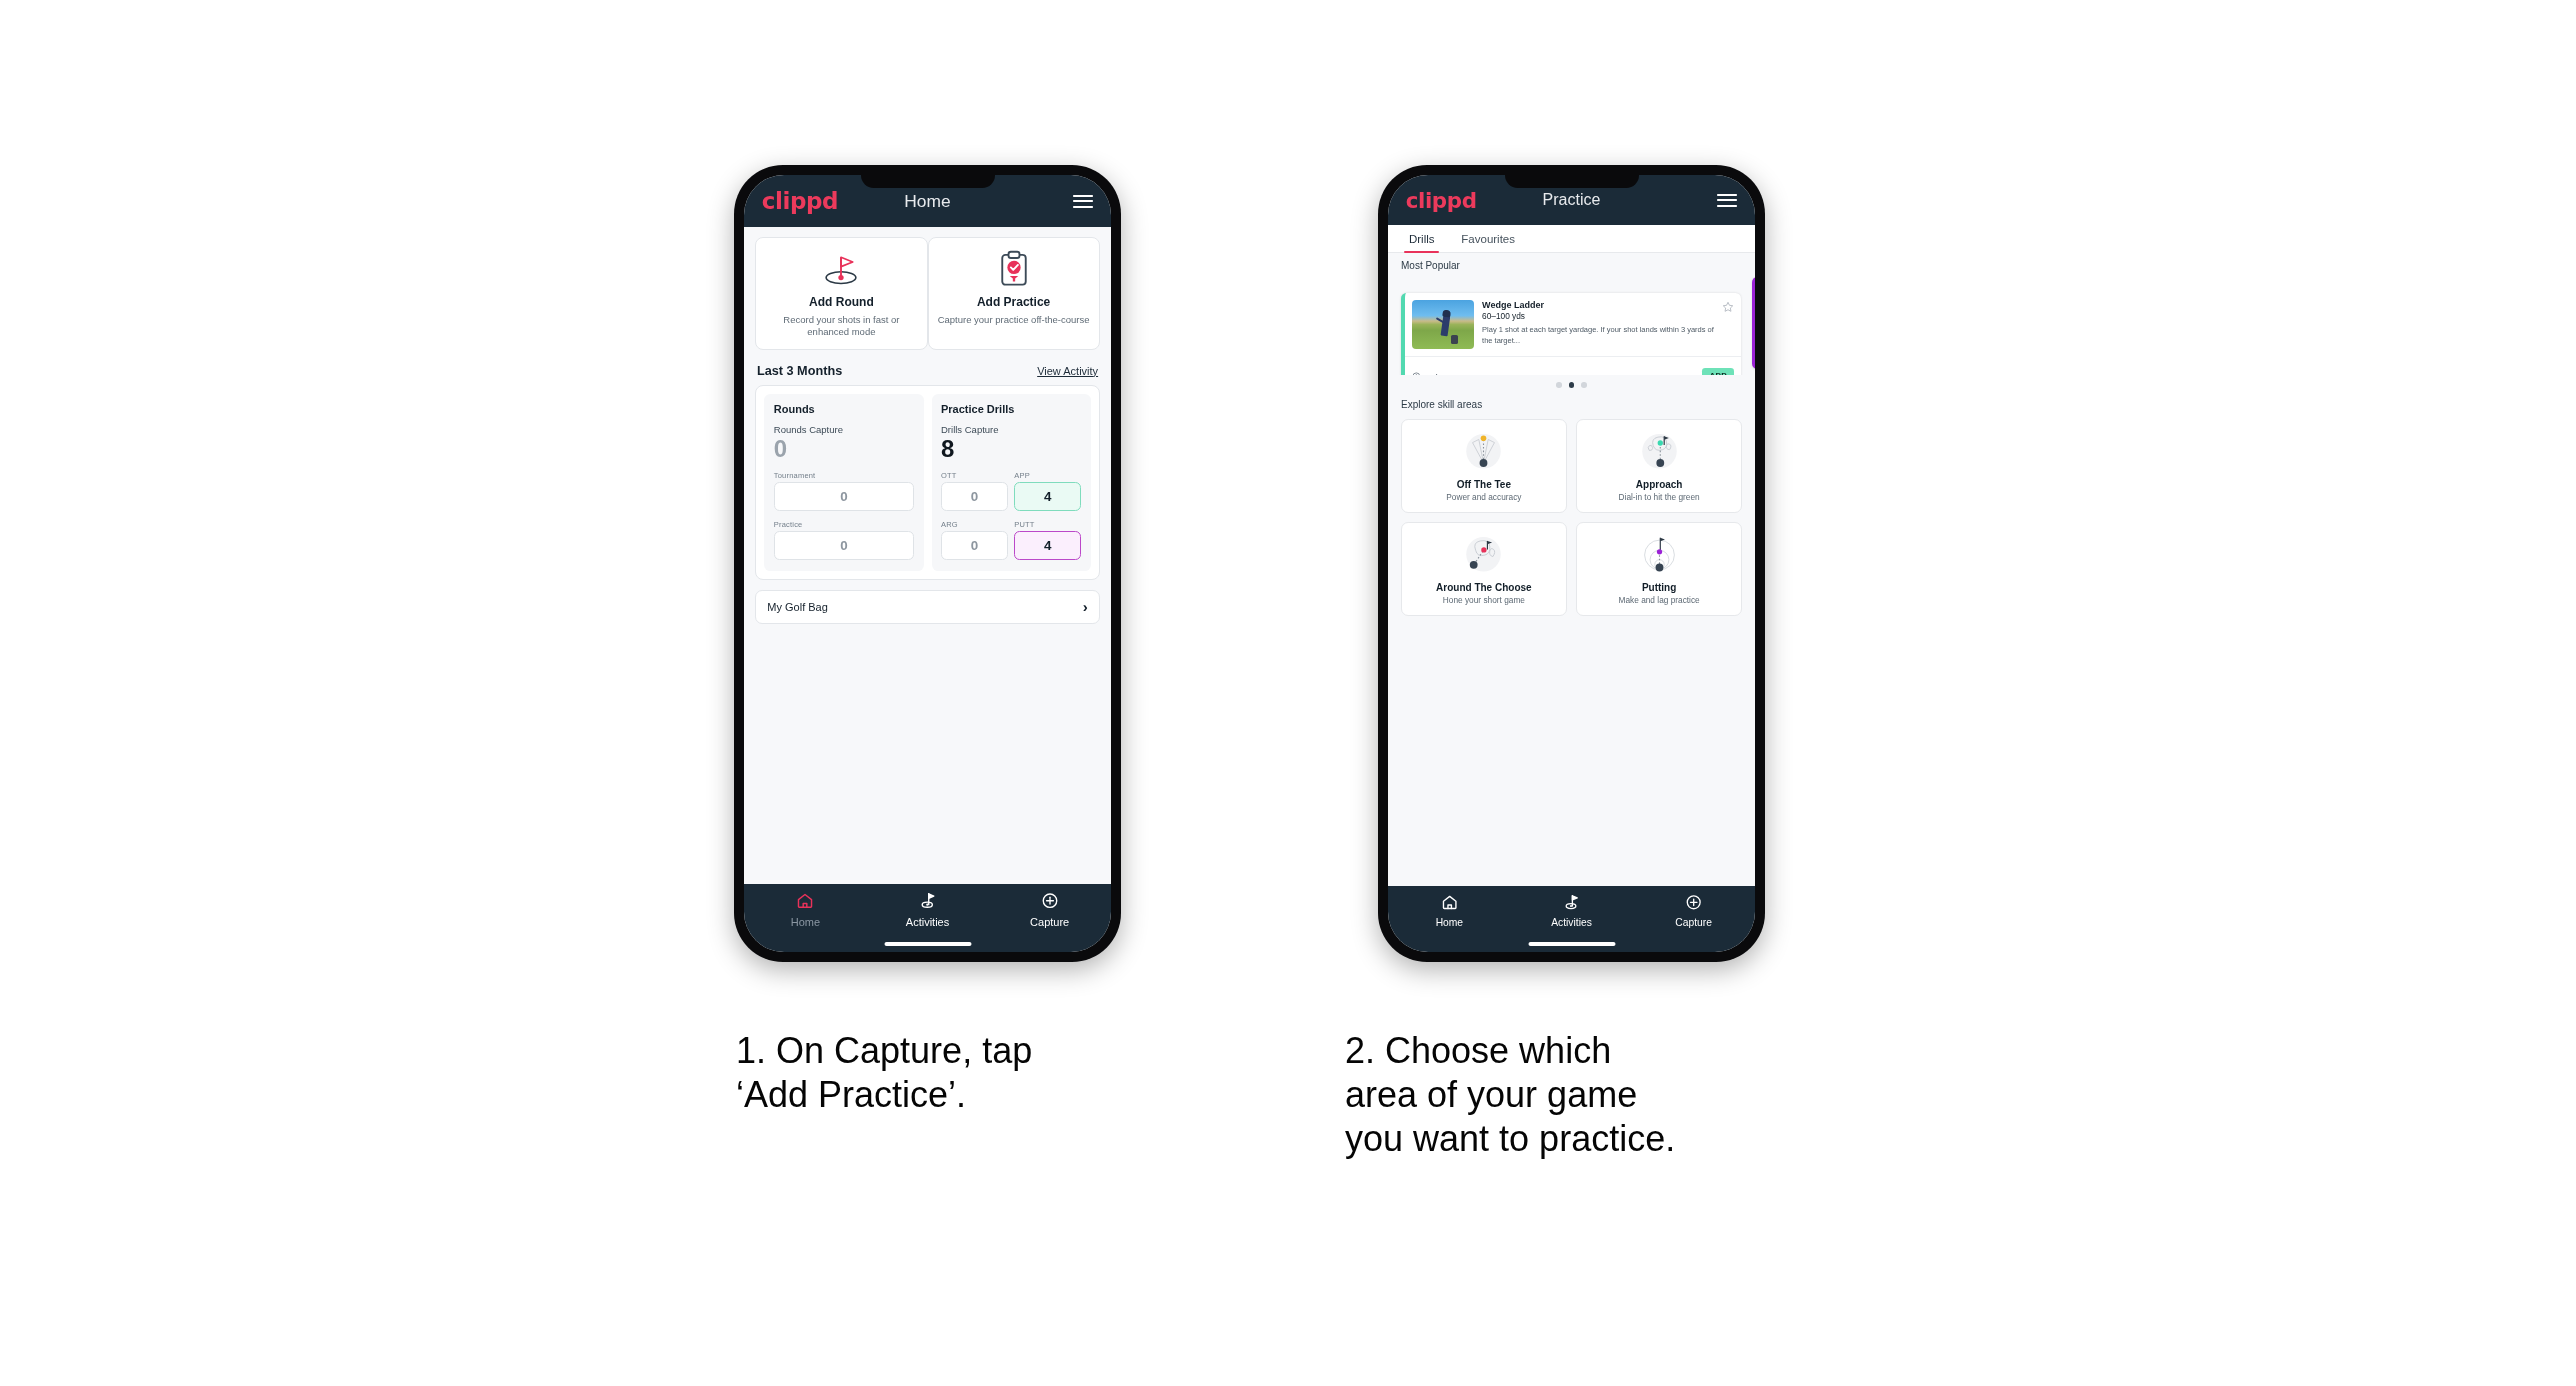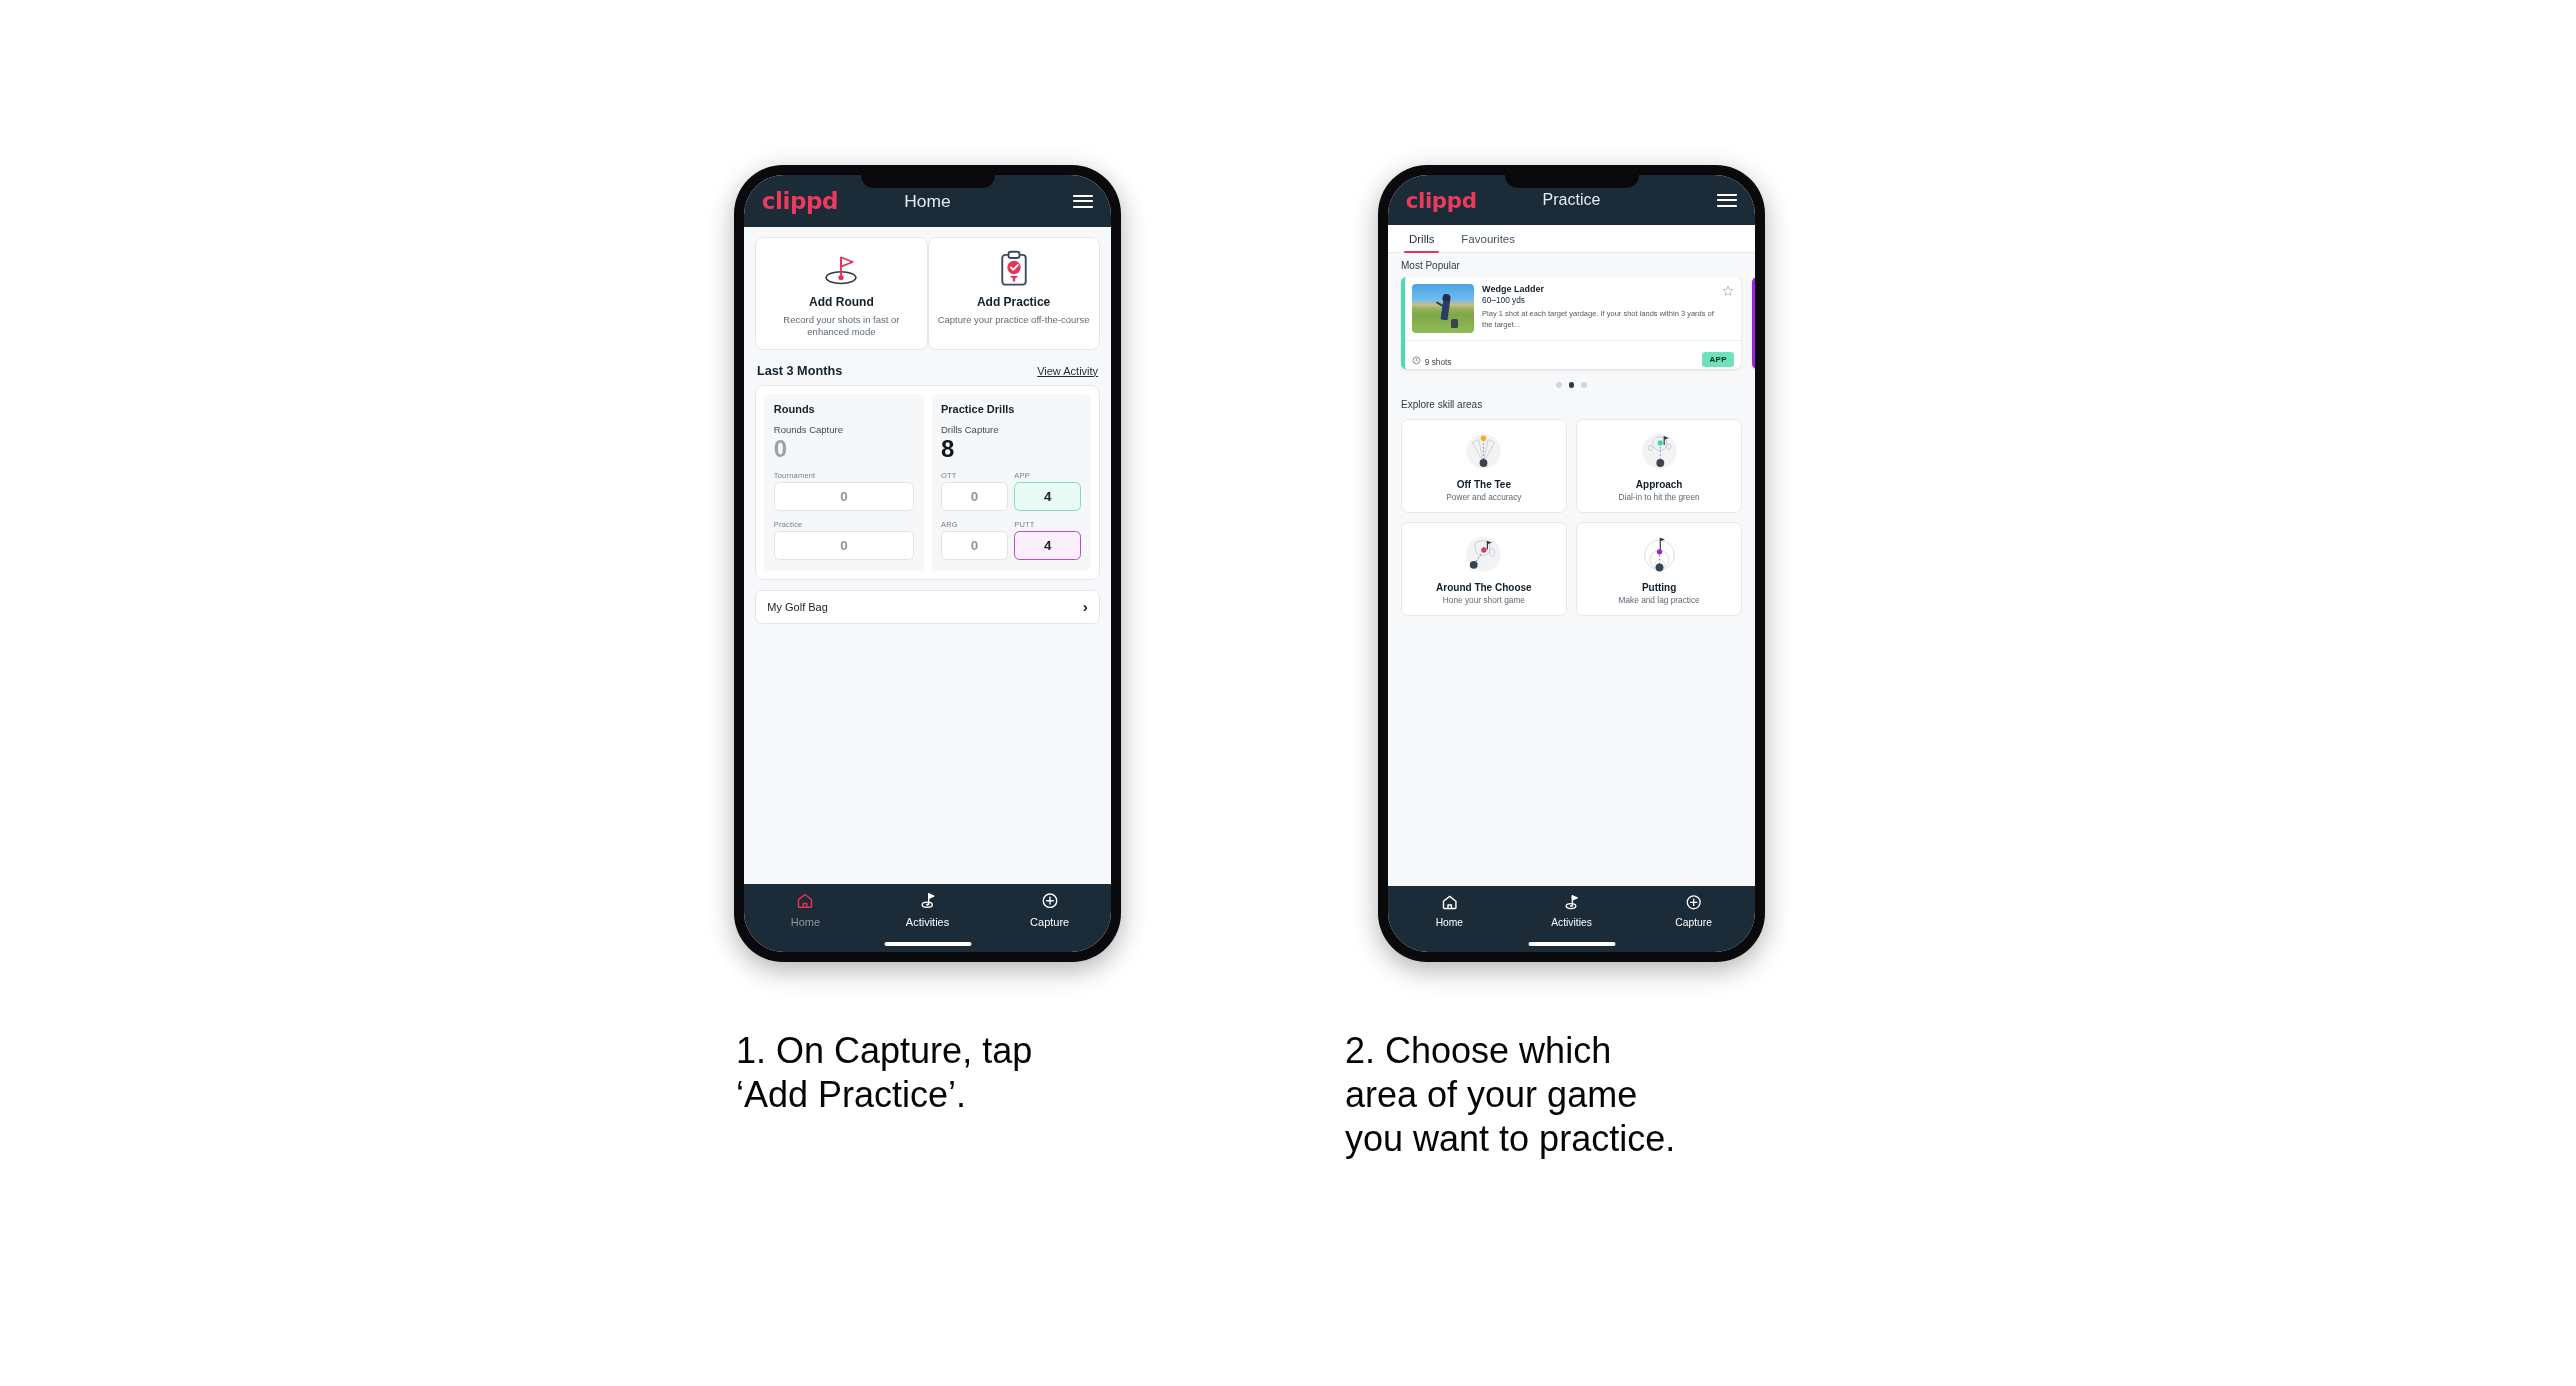--- a/index.html
+++ b/index.html
@@ -181,21 +181,21 @@
   .tab.active::after {
     content: ""; position: absolute; left: 0; right: 0; bottom: -0.8px;
     height: 2.4px; background: #e8325a; border-radius: 1.6px;
   }
 
   .p2-body { padding: 7.1px 0 0 0; }
   .p2-label { font-size: 10px; color: #2c3a46; padding: 0 12.7px 5.5px 12.7px; }
 
   .carousel { position: relative; padding-left: 12.7px; height: 98px; overflow: hidden; }
   .drill-card {
-    position: absolute; top: 0; left: 12.7px;
+    position: absolute; top: 16px; left: 12.7px;
     width: 340px; height: 92px;
     background: #ffffff;
     border-radius: 5.5px;
     border-left: 4px solid #52d9b0;
     box-shadow: 0 0.8px 2.4px rgba(0,0,0,0.13);
     overflow: hidden;
   }
   .drill-top { display: flex; padding: 7.1px 7.1px 0 7.1px; height: 63px; }
   .thumb {
     width: 62px; height: 49px; border-radius: 4px; flex: 0 0 auto;

